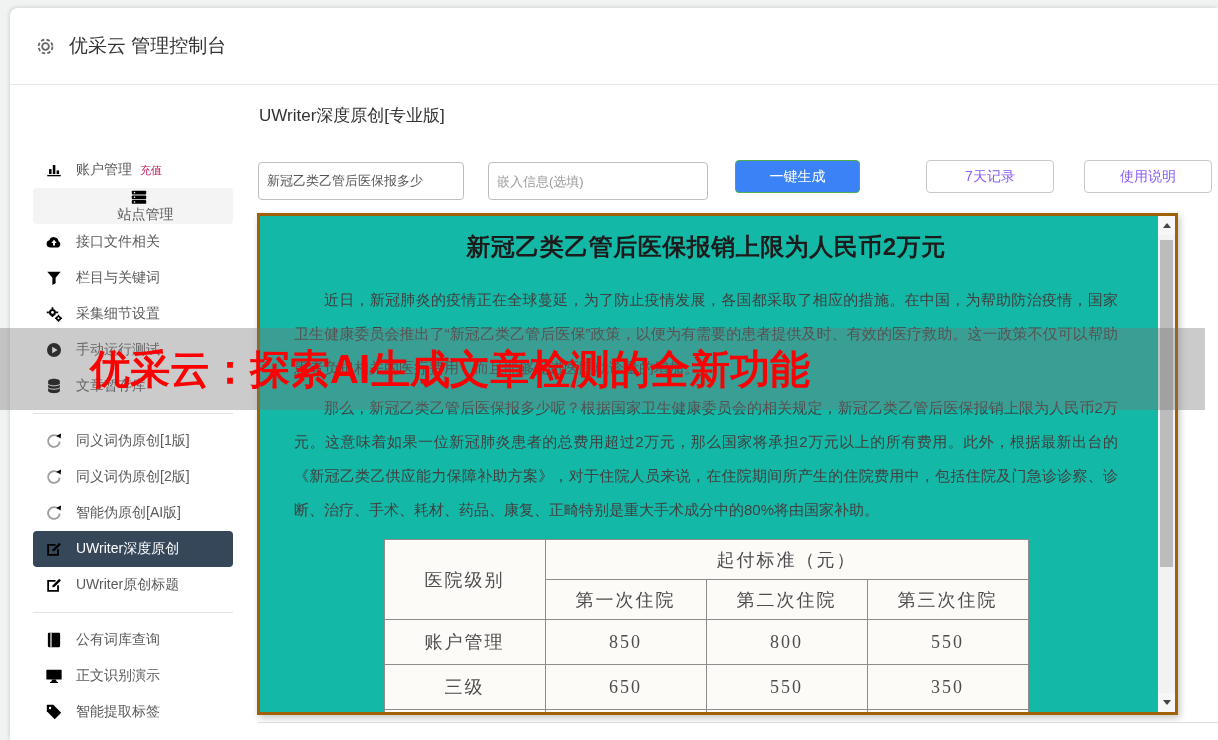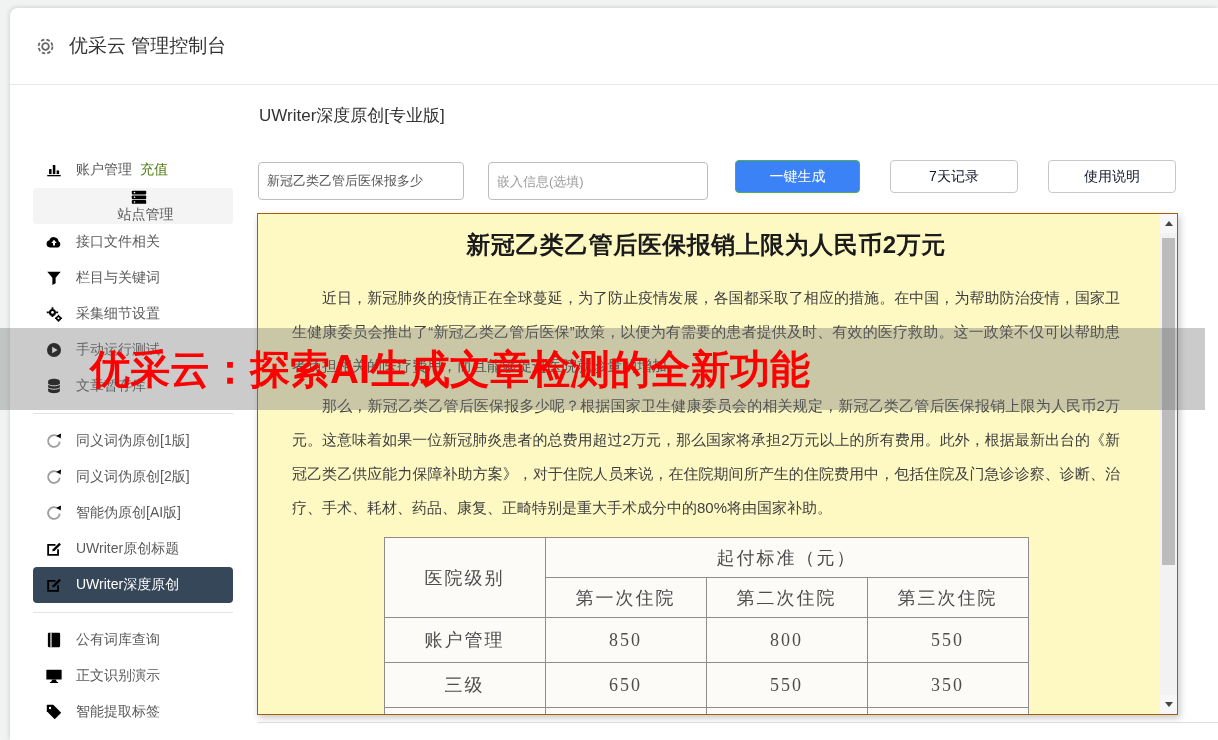--- a/index.html
+++ b/index.html
@@ -15,39 +15,39 @@
   
   .sidebar{position:absolute;left:0;top:81px;width:247px;bottom:0;padding-top:15px;box-sizing:border-box;overflow:hidden;margin-top:48px;}
   .si{display:flex;align-items:center;height:36px;margin-left:23px;width:200px;
       padding-left:12px;box-sizing:border-box;border-radius:4px;cursor:pointer;}
   .si .icn{width:18px;height:18px;flex:0 0 18px;color:#9e9e9e;}
   .si-label{margin-left:13px;font-size:14px;color:#5a5a5a;white-space:nowrap;}
   .si.hl{background:#f4f4f4;flex-direction:column;}
   .si.sel{background:#37475a;}
   .si.sel .icn{color:#fff;}
   .si.sel .si-label{color:#fff;}
-  .si-badge{margin-left:8px;font-size:14px;color:#4d7c0f;}
+  .si-badge{margin-left:8px;font-size:11px;color:#be185d;}
   .sdiv{height:1px;background:#e3e3e3;margin:9px 24px 9px 23px;}
   
   .main{position:absolute;left:247px;top:78px;right:0;bottom:0;}
   .page-title{position:absolute;left:2px;top:18px;font-size:17px;color:#333;}
   .inp{position:absolute;top:76px;height:38px;border:1px solid #bdbdbd;border-radius:4px;
        font-size:13px;color:#555;padding:0 8px;box-sizing:border-box;font-family:inherit;background:#fff;}
   .inp::placeholder{color:#9a9a9a;}
   #inp-kw{left:1px;width:206px;}
   #inp-embed{left:231px;width:220px;}
   .btn{position:absolute;top:74px;height:33px;border-radius:4px;font-size:14px;cursor:pointer;
        display:flex;align-items:center;justify-content:center;box-sizing:border-box;font-family:inherit;}
   .btn-green{left:478px;width:125px;background:#3b82f6;border:1px solid #4fae4f;color:#fff;}
-  .btn-plain{background:#fff;border:1px solid #c8c8c8;color:#0f172a;}
+  .btn-plain{background:#fff;border:1px solid #c8c8c8;color:#8b5cf6;margin-left:36px;}
   #btn-rec{left:633px;width:128px;}
   #btn-help{left:791px;width:128px;}
   
-  .panel{position:absolute;left:0px;top:127px;width:921px;height:502px;background:#fef9c3;
-         border:1px solid #a16207;box-sizing:border-box;box-shadow:2px 3px 7px rgba(0,0,0,.22);}
+  .panel{position:absolute;left:0px;top:127px;width:921px;height:502px;background:#14b8a6;
+         border:3px solid #a16207;box-sizing:border-box;box-shadow:2px 3px 7px rgba(0,0,0,.22);}
   .art{position:absolute;left:0;top:0;right:17px;bottom:0;overflow:hidden;padding:0 40px 0 34px;box-sizing:border-box;}
   .art h1{font-size:24px;color:#1b1b1b;text-align:center;margin:15px 0 20px;font-weight:700;letter-spacing:.5px;}
   .art p{font-size:15px;line-height:34px;color:#404040;text-align:justify;text-indent:2em;margin:6px 0;}
   
   .scan-tbl{margin:12px auto 0;border-collapse:collapse;background:#fcfbf8;
             font-family:"Liberation Serif","DejaVu Serif",serif;color:#4d4d4d;}
   .scan-tbl td,.scan-tbl th{border:1px solid #8d8d8d;text-align:center;font-weight:400;
             font-size:18px;letter-spacing:2px;padding:0 10px;}
   .scan-tbl .c0{width:140px;} .scan-tbl .c{width:140px;}
   .scan-tbl tr{height:45px;} .scan-tbl tr.hrow{height:40px;}
@@ -208,31 +208,31 @@
             <use href="#i-refresh"></use>
           </svg>
         <span class="si-label">同义词伪原创[2版]</span>
       </div>
       <div class="si">
         <svg class="icn">
             <use href="#i-refresh"></use>
           </svg>
         <span class="si-label">智能伪原创[AI版]</span>
       </div>
-      <div class="si">
+      <div class="si sel">
         <svg class="icn">
             <use href="#i-edit"></use>
           </svg>
+        <span class="si-label">UWriter深度原创</span>
+      </div>
+      <div class="si">
+        <svg class="icn">
+            <use href="#i-edit"></use>
+          </svg>
         <span class="si-label">UWriter原创标题</span>
-      </div>
-      <div class="si sel">
-        <svg class="icn">
-            <use href="#i-edit"></use>
-          </svg>
-        <span class="si-label">UWriter深度原创</span>
       </div>
       <div class="sdiv"></div>
       <div class="si">
         <svg class="icn">
             <use href="#i-book"></use>
           </svg>
         <span class="si-label">公有词库查询</span>
       </div>
       <div class="si">
         <svg class="icn">

